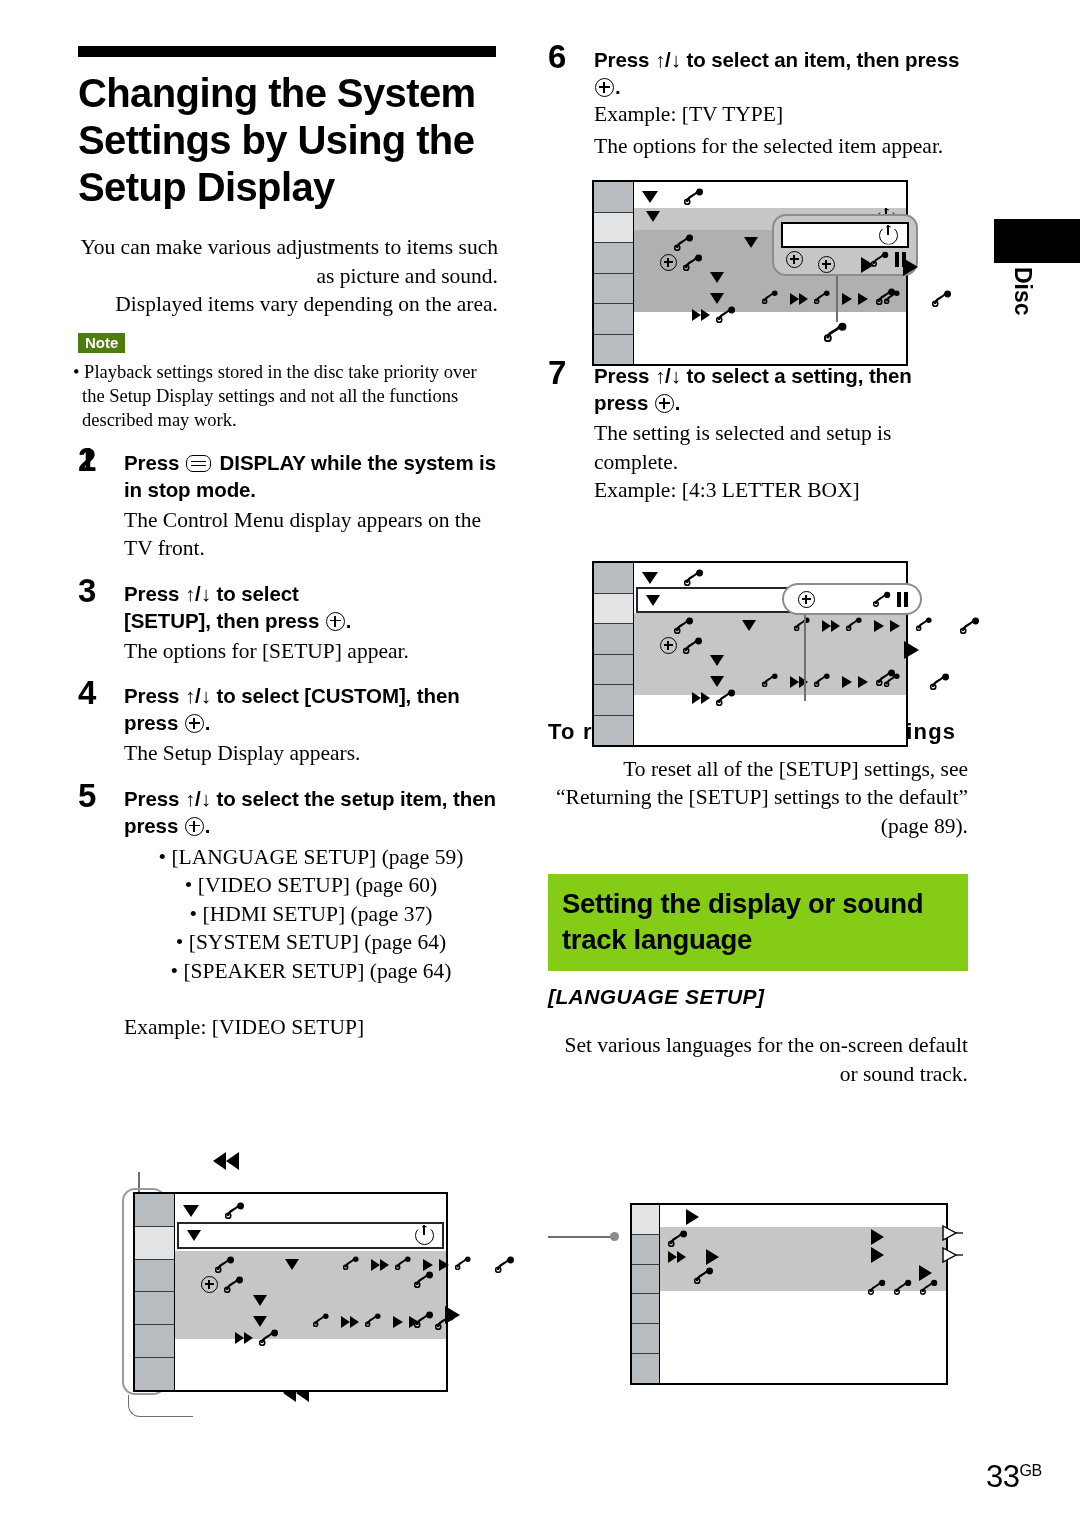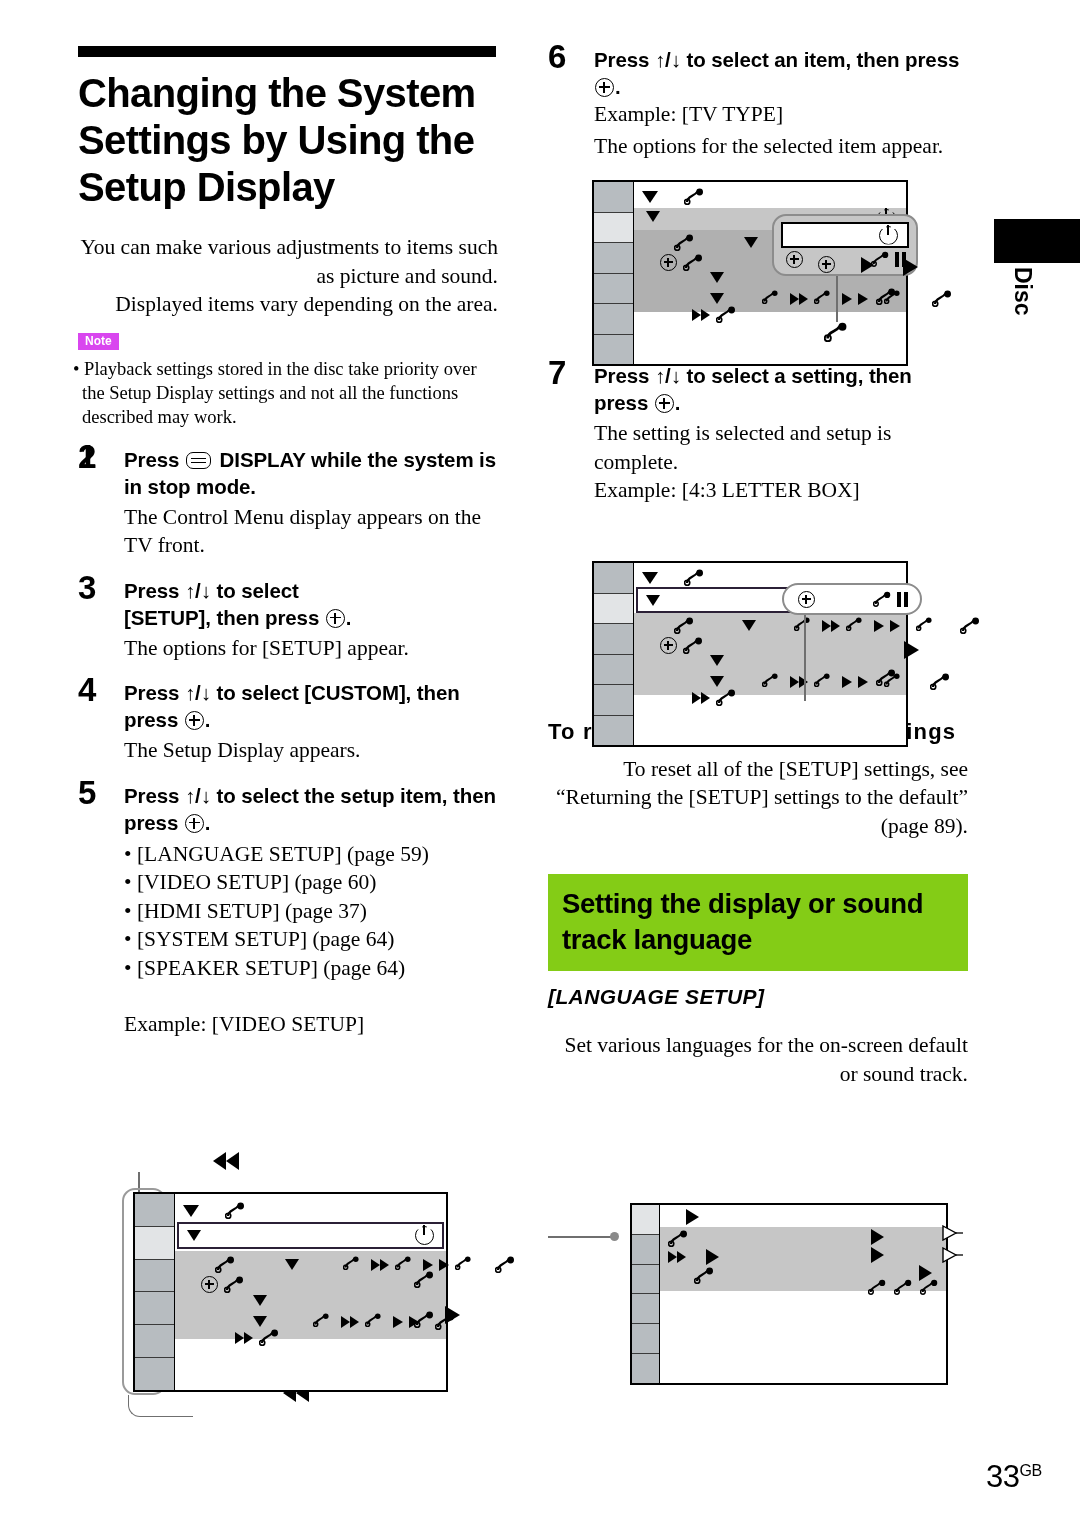--- a/index.html
+++ b/index.html
@@ -33,24 +33,24 @@
   }
   .body-text {
     font-size: 21.5px;
     line-height: 28.5px;
     text-align: right;
   }
 
   
   .note-badge {
     display: inline-block;
-    background: #d946ef;
+    background: #4d7c0f;
     color: #fff;
     font-family: "Liberation Sans", sans-serif;
-    font-size: 12px;
+    font-size: 15px;
     font-weight: bold;
     padding: 2px 7px 3px 7px;
     line-height: 1;
     margin-top: 14px;
     margin-bottom: 7px;
   }
   .note-text {
     font-size: 18.5px;
     line-height: 24px;
     padding-left: 4px;
@@ -108,21 +108,21 @@
     margin: 0 3px 0 1px;
   }
   .ico-display::after {
     content: "";
     position: absolute; left: 4px; right: 4px; top: 5px;
     height: 1.6px; background: #000;
     box-shadow: 0 4px 0 0 #000;
   }
 
   
-  .bullets { margin-top: 4px; }
+  .bullets { margin-top: 4px; text-align: center; }
   .bullets li {
     list-style: none;
     font-size: 21.5px;
     line-height: 28.5px;
     text-indent: -13px;
     padding-left: 13px;
   }
   .bullets li::before { content: "\2022  "; }
 
   .example-line { font-size: 21.5px; line-height: 28.5px; margin-top: 28px; }

